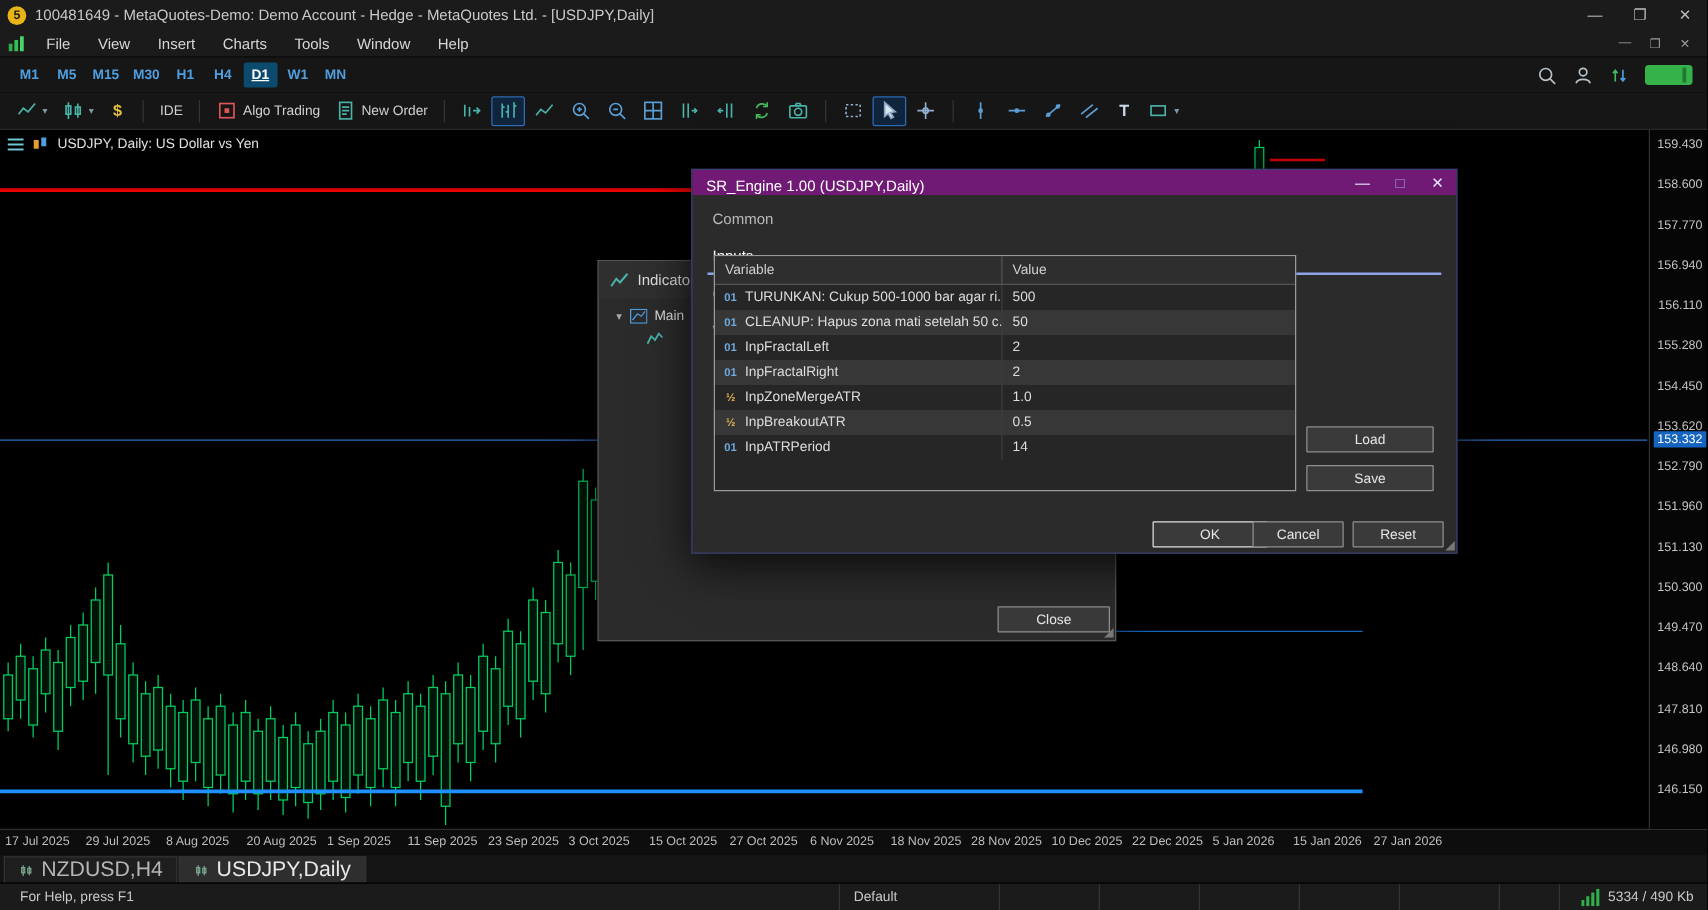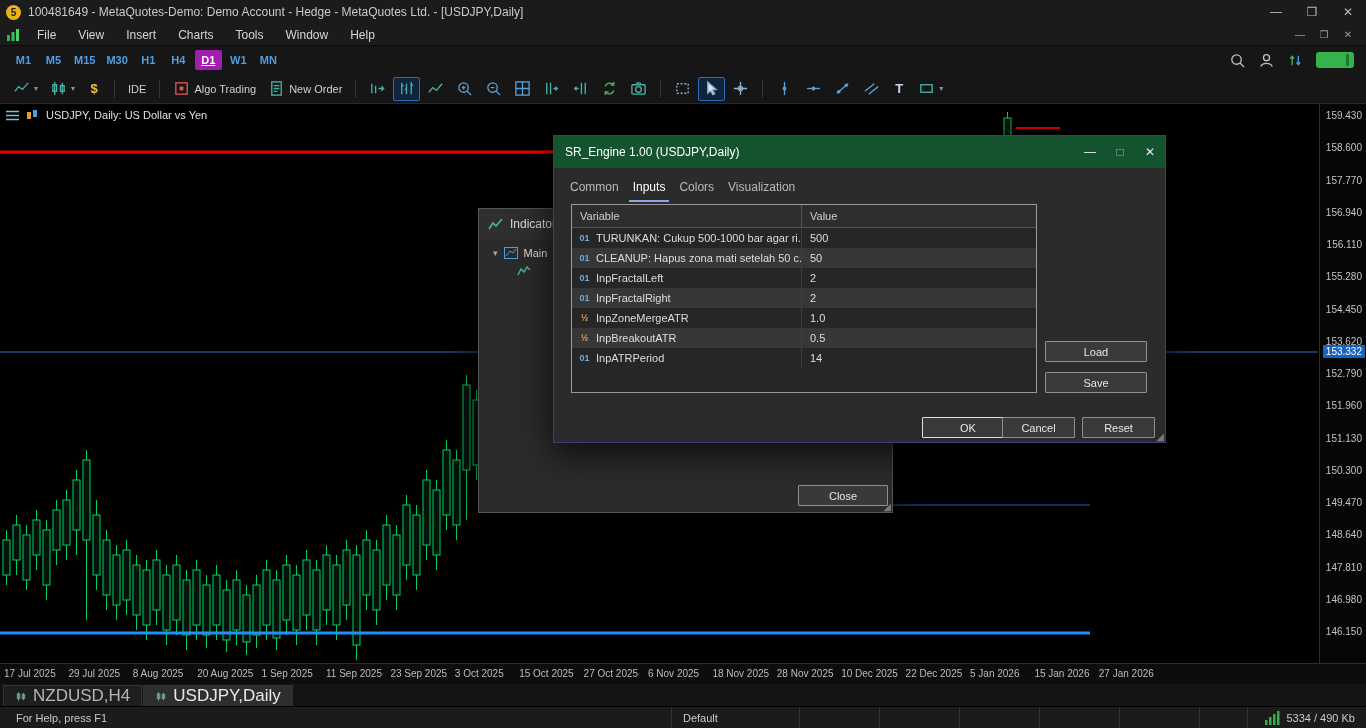--- a/index.html
+++ b/index.html
@@ -15,21 +15,21 @@
   
   .menubar{position:absolute;top:24px;left:0;right:0;height:22px;background:#1b1b1b;display:flex;align-items:center;font-size:12px;border-bottom:1px solid #0a0a0a;}
   .mt-logo{width:26px;display:flex;align-items:center;justify-content:center;}
   .menu-item{padding:0 11px;height:100%;display:flex;align-items:center;color:#d6d6d6;}
   .mdi-controls{margin-left:auto;display:flex;padding-right:6px;}
   .mdi{width:24px;display:flex;align-items:center;justify-content:center;color:#9a9a9a;font-size:10px;}
 
   
   .tfrow{position:absolute;top:46px;left:0;right:0;height:28px;background:#161616;display:flex;align-items:center;padding-left:10px;gap:3px;}
   .tf{min-width:27px;height:20px;padding:0 4px;display:flex;align-items:center;justify-content:center;color:#4f9fe0;font-size:11px;font-weight:bold;border-radius:2px;}
-  .tf.active{background:#a21caf;color:#fff;text-decoration:underline;}
+  .tf.active{background:#0c4a6e;color:#fff;text-decoration:underline;}
   .right-icons{margin-left:auto;display:flex;align-items:center;gap:12px;padding-right:12px;}
   .ric{display:flex;align-items:center;color:#b8c4cc;}
   .battery{position:relative;width:38px;height:16px;background:#35b24a;border-radius:3px;}
   .battery:after{content:"";position:absolute;right:5px;top:2px;bottom:2px;width:3px;background:#1d7a30;}
 
   
   .toolbar{position:absolute;top:74px;left:0;right:0;height:30px;background:#161616;border-bottom:1px solid #2a2a2a;display:flex;align-items:center;padding-left:8px;gap:2px;font-size:11px;}
   .tbtn{height:24px;min-width:24px;display:flex;align-items:center;justify-content:center;color:#49b3a8;gap:4px;padding:0 4px;border:1px solid transparent;border-radius:2px;}
   .tbtn.active{border-color:#2d6bb4;background:#10253c;}
   .tbtn .lbl{color:#d0d0d0;}
@@ -64,25 +64,25 @@
 
   
   .dlg{position:absolute;background:#2b2b2b;border:1px solid #555;box-shadow:0 10px 34px rgba(0,0,0,.75);}
   #indicators-dlg{left:478px;top:208px;width:415px;height:305px;z-index:10;}
   .ind-title{height:30px;display:flex;align-items:center;gap:7px;padding-left:9px;font-size:12px;color:#ddd;background:#2f2f2f;}
   .ind-row{display:flex;align-items:center;gap:6px;padding:8px 0 0 14px;font-size:11px;color:#ddd;}
   .ind-row.sub{padding-left:38px;padding-top:6px;}
   .chev{color:#a8a8a8;font-size:9px;}
 
   #sr-dlg{left:553px;top:135px;width:613px;height:308px;z-index:20;border-color:#3a3f73;}
-  .sr-titlebar{height:32px;background:#14532d;display:flex;align-items:center;padding-left:11px;color:#fff;font-size:12px;}
+  .sr-titlebar{height:20px;background:#701a75;display:flex;align-items:flex-end;padding-left:11px;color:#fff;font-size:12px;}
   .sr-ctl{margin-left:auto;display:flex;height:100%;}
   .dc{width:30px;height:100%;display:flex;align-items:center;justify-content:center;color:#e8eaff;font-size:12px;}
   .dc.dim{color:#9aa4e0;}
-  .sr-tabs{display:flex;gap:6px;padding:10px 12px 0;font-size:12px;color:#b9b9b9;}
+  .sr-tabs{display:flex;gap:6px;padding:10px 12px 0;font-size:12px;color:#b9b9b9;flex-direction:column;}
   .sr-tab{padding:2px 4px 6px;border-bottom:2px solid transparent;}
   .sr-tab.active{color:#fff;border-bottom-color:#8ea4e8;}
 
   .sr-table{position:absolute;left:17px;top:68px;width:466px;height:189px;border:1px solid #9a9a9a;background:#262626;font-size:11px;overflow:hidden;}
   .sr-thead{display:flex;height:23px;align-items:center;background:#2e2e2e;border-bottom:1px solid #555;color:#cfcfcf;}
   .th-var{width:230px;height:100%;display:flex;align-items:center;padding-left:8px;border-right:1px solid #555;}
   .th-val{padding-left:8px;}
   .sr-row{display:flex;height:20px;align-items:center;color:#ddd;}
   .sr-row.alt{background:#373737;}
   .rc-var{width:230px;height:100%;display:flex;align-items:center;gap:4px;padding-left:5px;border-right:1px solid #3d3d3d;overflow:hidden;white-space:nowrap;}

